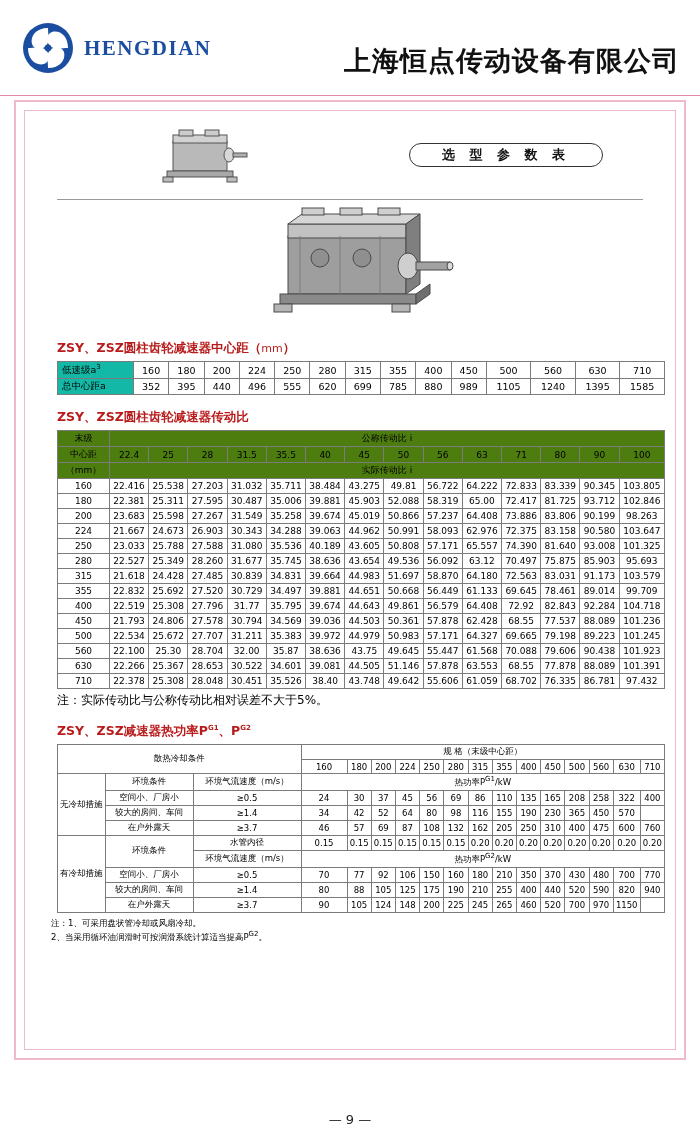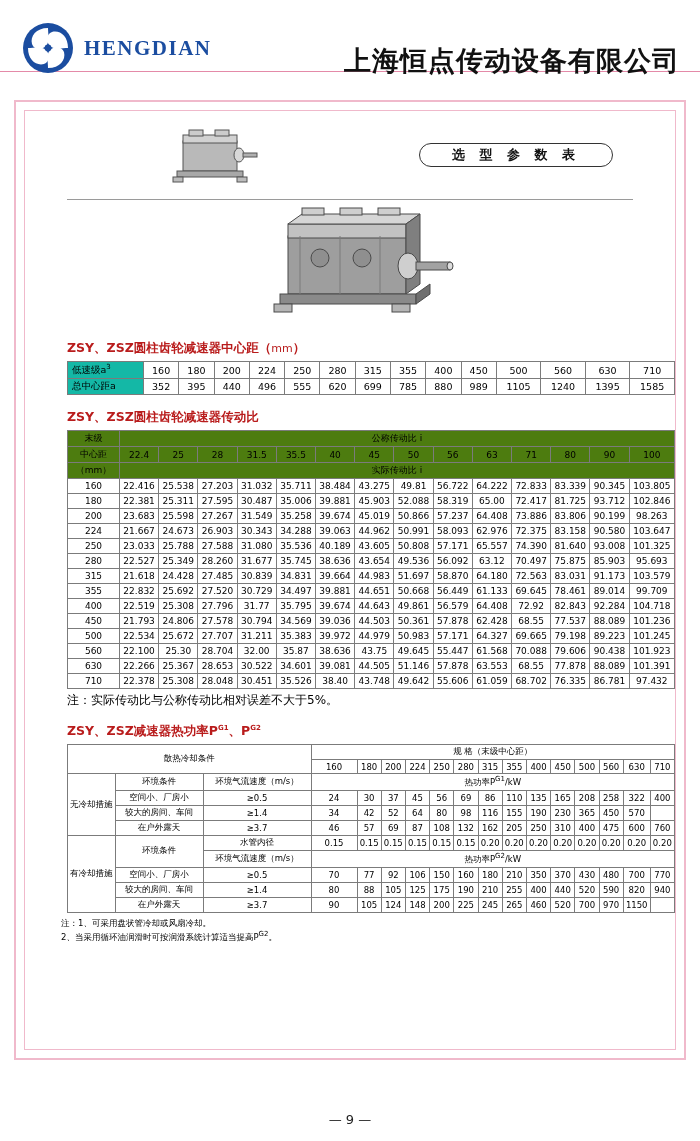--- a/index.html
+++ b/index.html
@@ -3,41 +3,41 @@
 <meta charset="utf-8">
 <style>
   * { box-sizing: border-box; }
   html, body { margin:0; padding:0; }
   body {
     width:700px; height:1141px; position:relative;
     font-family:"Liberation Sans","DejaVu Sans",sans-serif;
     background:#ffffff; color:#000; overflow:hidden;
   }
   
-  .header { position:relative; height:72px; border-bottom:1px solid #e48aa8;padding-left:44px; }
+  .header { position:relative; height:96px; border-bottom:1px solid #e48aa8;padding-left:44px; }
   .logo-wrap { position:absolute; left:22px; top:22px; display:flex; align-items:center; }
   .logo-mark { width:52px; height:52px; position:relative; }
   .logo-mark svg { display:block; }
   .logo-text {
     margin-left:10px; color:#1b4da0; font-weight:bold; font-size:21px;
     letter-spacing:1.5px; font-family:"Liberation Serif","DejaVu Serif",serif;
   }
   .company-name {
     position:absolute; right:20px; top:28px;
     font-size:27px; font-weight:bold; color:#111;
     font-family:Liberation Mono, monospace;
     letter-spacing:1px;
     margin-top:15px;
   }
   
   .page-frame {
     position:absolute; left:14px; top:100px; width:672px; height:960px;
     border:2px solid #f0b9cb; padding:8px;
   }
-  .page-inner { border:1px solid #f0b9cb; width:100%; height:100%; position:relative; padding:10px 24px; }
+  .page-inner { border:1px solid #f0b9cb; width:100%; height:100%; position:relative; padding:10px 14px; }
 
   
   .top-row { position:relative; height:76px; }
   .small-gearbox { position:absolute; left:110px; top:6px; }
   .title-pill {
     position:absolute; left:370px; top:22px; width:194px; height:24px;
     border:1px solid #333; border-radius:13px;
     display:flex; align-items:center; justify-content:center;
     font-size:13px; letter-spacing:5px; font-weight:bold; color:#111;
     font-family:"DejaVu Sans","Liberation Sans",sans-serif;

